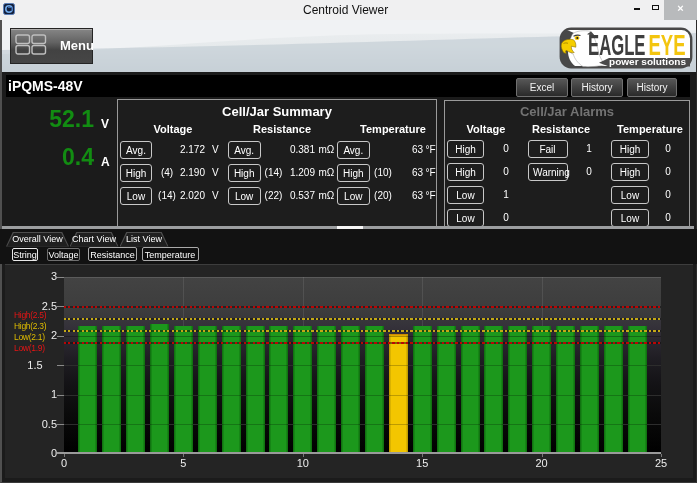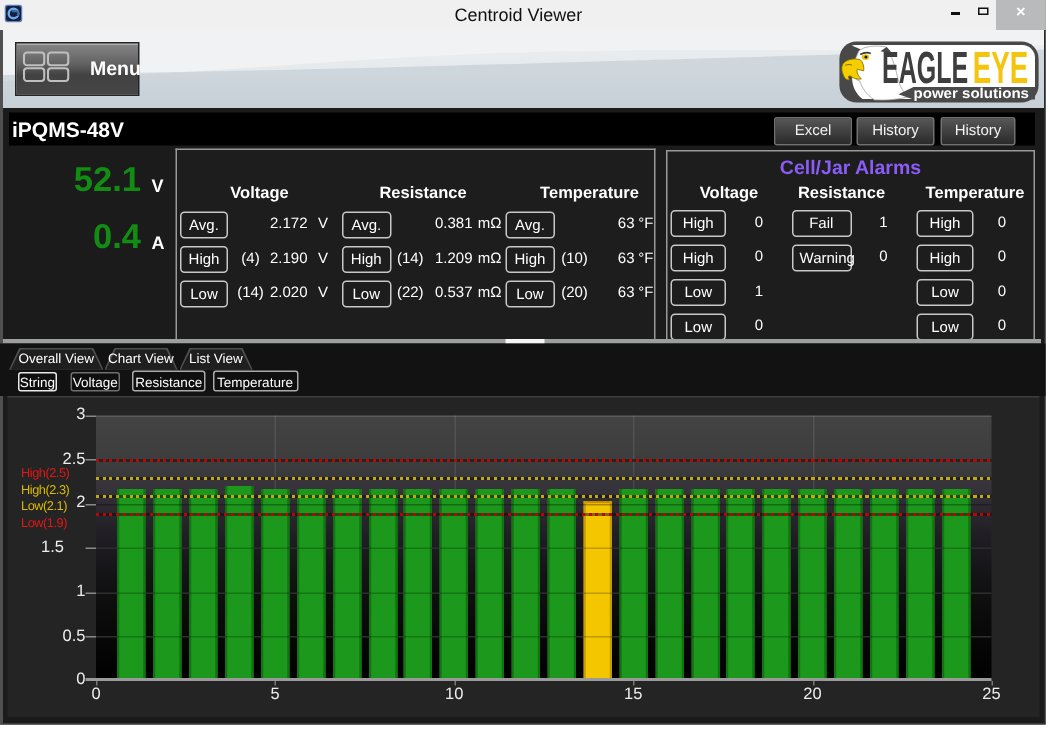--- a/index.html
+++ b/index.html
@@ -70,20 +70,21 @@
 <div class="abs btn3" style="left:627px;top:78px;width:50px;height:19px;"></div>
 <div class="txt" style="left:627px;top:82px;width:50px;text-align:center;font-size:10px;color:#f2f2f2;">History</div>
 <style>.btn3{background:linear-gradient(180deg,#575757,#404040 50%,#2a2a2a);border:1px solid #707070;border-radius:2px;box-sizing:border-box;}</style>
 
 <div class="txt" style="left:0;top:106px;width:94px;text-align:right;font-size:23px;font-weight:bold;color:#128c12;">52.1</div>
 <div class="txt" style="left:101px;top:117px;font-size:12px;font-weight:bold;color:#fff;">V</div>
 <div class="txt" style="left:0;top:144px;width:94px;text-align:right;font-size:23px;font-weight:bold;color:#128c12;">0.4</div>
 <div class="txt" style="left:101px;top:155px;font-size:12px;font-weight:bold;color:#fff;">A</div>
 
 <div class="abs" style="left:117px;top:99px;width:320px;height:127px;border:1px solid #9a9a9a;border-bottom:none;box-sizing:border-box;background:#1d1d1d;">
+  <div class="txt" style="left:0;top:4px;width:318px;text-align:center;font-size:13px;font-weight:bold;color:#fff;">Cell/Jar Summary</div>
   <div class="txt" style="left:25px;top:23px;width:60px;text-align:center;font-size:11px;font-weight:bold;color:#fff;">Voltage</div>
   <div class="txt" style="left:129px;top:23px;width:70px;text-align:center;font-size:11px;font-weight:bold;color:#fff;">Resistance</div>
   <div class="txt" style="left:237px;top:23px;width:76px;text-align:center;font-size:11px;font-weight:bold;color:#fff;">Temperature</div>
   <div class="abs" style="left:2px;top:41px;width:32px;height:18px;border:1px solid #c8c8c8;border-radius:3px;box-sizing:border-box;"></div>
   <div class="txt" style="left:2px;top:44.5px;width:32px;text-align:center;font-size:10px;color:#fff;">Avg.</div>
   <div class="txt" style="left:37px;top:44px;width:50px;text-align:right;font-size:10px;color:#fff;">2.172</div>
   <div class="txt" style="left:94px;top:44px;font-size:10px;color:#fff;">V</div>
   <div class="abs" style="left:109.7px;top:41px;width:33px;height:18px;border:1px solid #c8c8c8;border-radius:3px;box-sizing:border-box;"></div>
   <div class="txt" style="left:109.7px;top:44.5px;width:33px;text-align:center;font-size:10px;color:#fff;">Avg.</div>
   <div class="txt" style="left:147px;top:44px;width:50px;text-align:right;font-size:10px;color:#fff;">0.381</div>
@@ -118,21 +119,21 @@
   <div class="txt" style="left:147px;top:90px;width:50px;text-align:right;font-size:10px;color:#fff;">0.537</div>
   <div class="txt" style="left:200.5px;top:90px;font-size:10px;color:#fff;">mΩ</div>
   <div class="abs" style="left:218.8px;top:87px;width:33px;height:18px;border:1px solid #c8c8c8;border-radius:3px;box-sizing:border-box;"></div>
   <div class="txt" style="left:218.8px;top:90.5px;width:33px;text-align:center;font-size:10px;color:#fff;">Low</div>
   <div class="txt" style="left:245px;top:90px;width:40px;text-align:center;font-size:10px;color:#fff;">(20)</div>
   <div class="txt" style="left:275px;top:90px;width:30px;text-align:right;font-size:10px;color:#fff;">63</div>
   <div class="txt" style="left:307.5px;top:90px;font-size:10px;color:#fff;">°F</div>
 </div>
 
 <div class="abs" style="left:444px;top:100px;width:246px;height:126px;border:1px solid #9a9a9a;border-bottom:none;box-sizing:border-box;background:#1d1d1d;">
-  <div class="txt" style="left:0;top:3px;width:244px;text-align:center;font-size:13px;font-weight:bold;color:#8b5cf6;">Cell/Jar Alarms</div>
+  <div class="txt" style="left:0;top:3px;width:244px;text-align:center;font-size:13px;font-weight:bold;color:#737373;">Cell/Jar Alarms</div>
   <div class="txt" style="left:11px;top:22px;width:60px;text-align:center;font-size:11px;font-weight:bold;color:#fff;">Voltage</div>
   <div class="txt" style="left:80px;top:22px;width:72px;text-align:center;font-size:11px;font-weight:bold;color:#fff;">Resistance</div>
   <div class="txt" style="left:167px;top:22px;width:76px;text-align:center;font-size:11px;font-weight:bold;color:#fff;">Temperature</div>
   <div class="abs" style="left:2px;top:39px;width:37px;height:18px;border:1px solid #c8c8c8;border-radius:3px;box-sizing:border-box;"></div>
   <div class="txt" style="left:2px;top:42.5px;width:37px;text-align:center;font-size:10px;color:#fff;">High</div>
   <div class="txt" style="left:41px;top:42px;width:40px;text-align:center;font-size:10px;color:#fff;">0</div>
   <div class="abs" style="left:2px;top:62px;width:37px;height:18px;border:1px solid #c8c8c8;border-radius:3px;box-sizing:border-box;"></div>
   <div class="txt" style="left:2px;top:65.5px;width:37px;text-align:center;font-size:10px;color:#fff;">High</div>
   <div class="txt" style="left:41px;top:65px;width:40px;text-align:center;font-size:10px;color:#fff;">0</div>
   <div class="abs" style="left:2px;top:85px;width:37px;height:18px;border:1px solid #c8c8c8;border-radius:3px;box-sizing:border-box;"></div>

